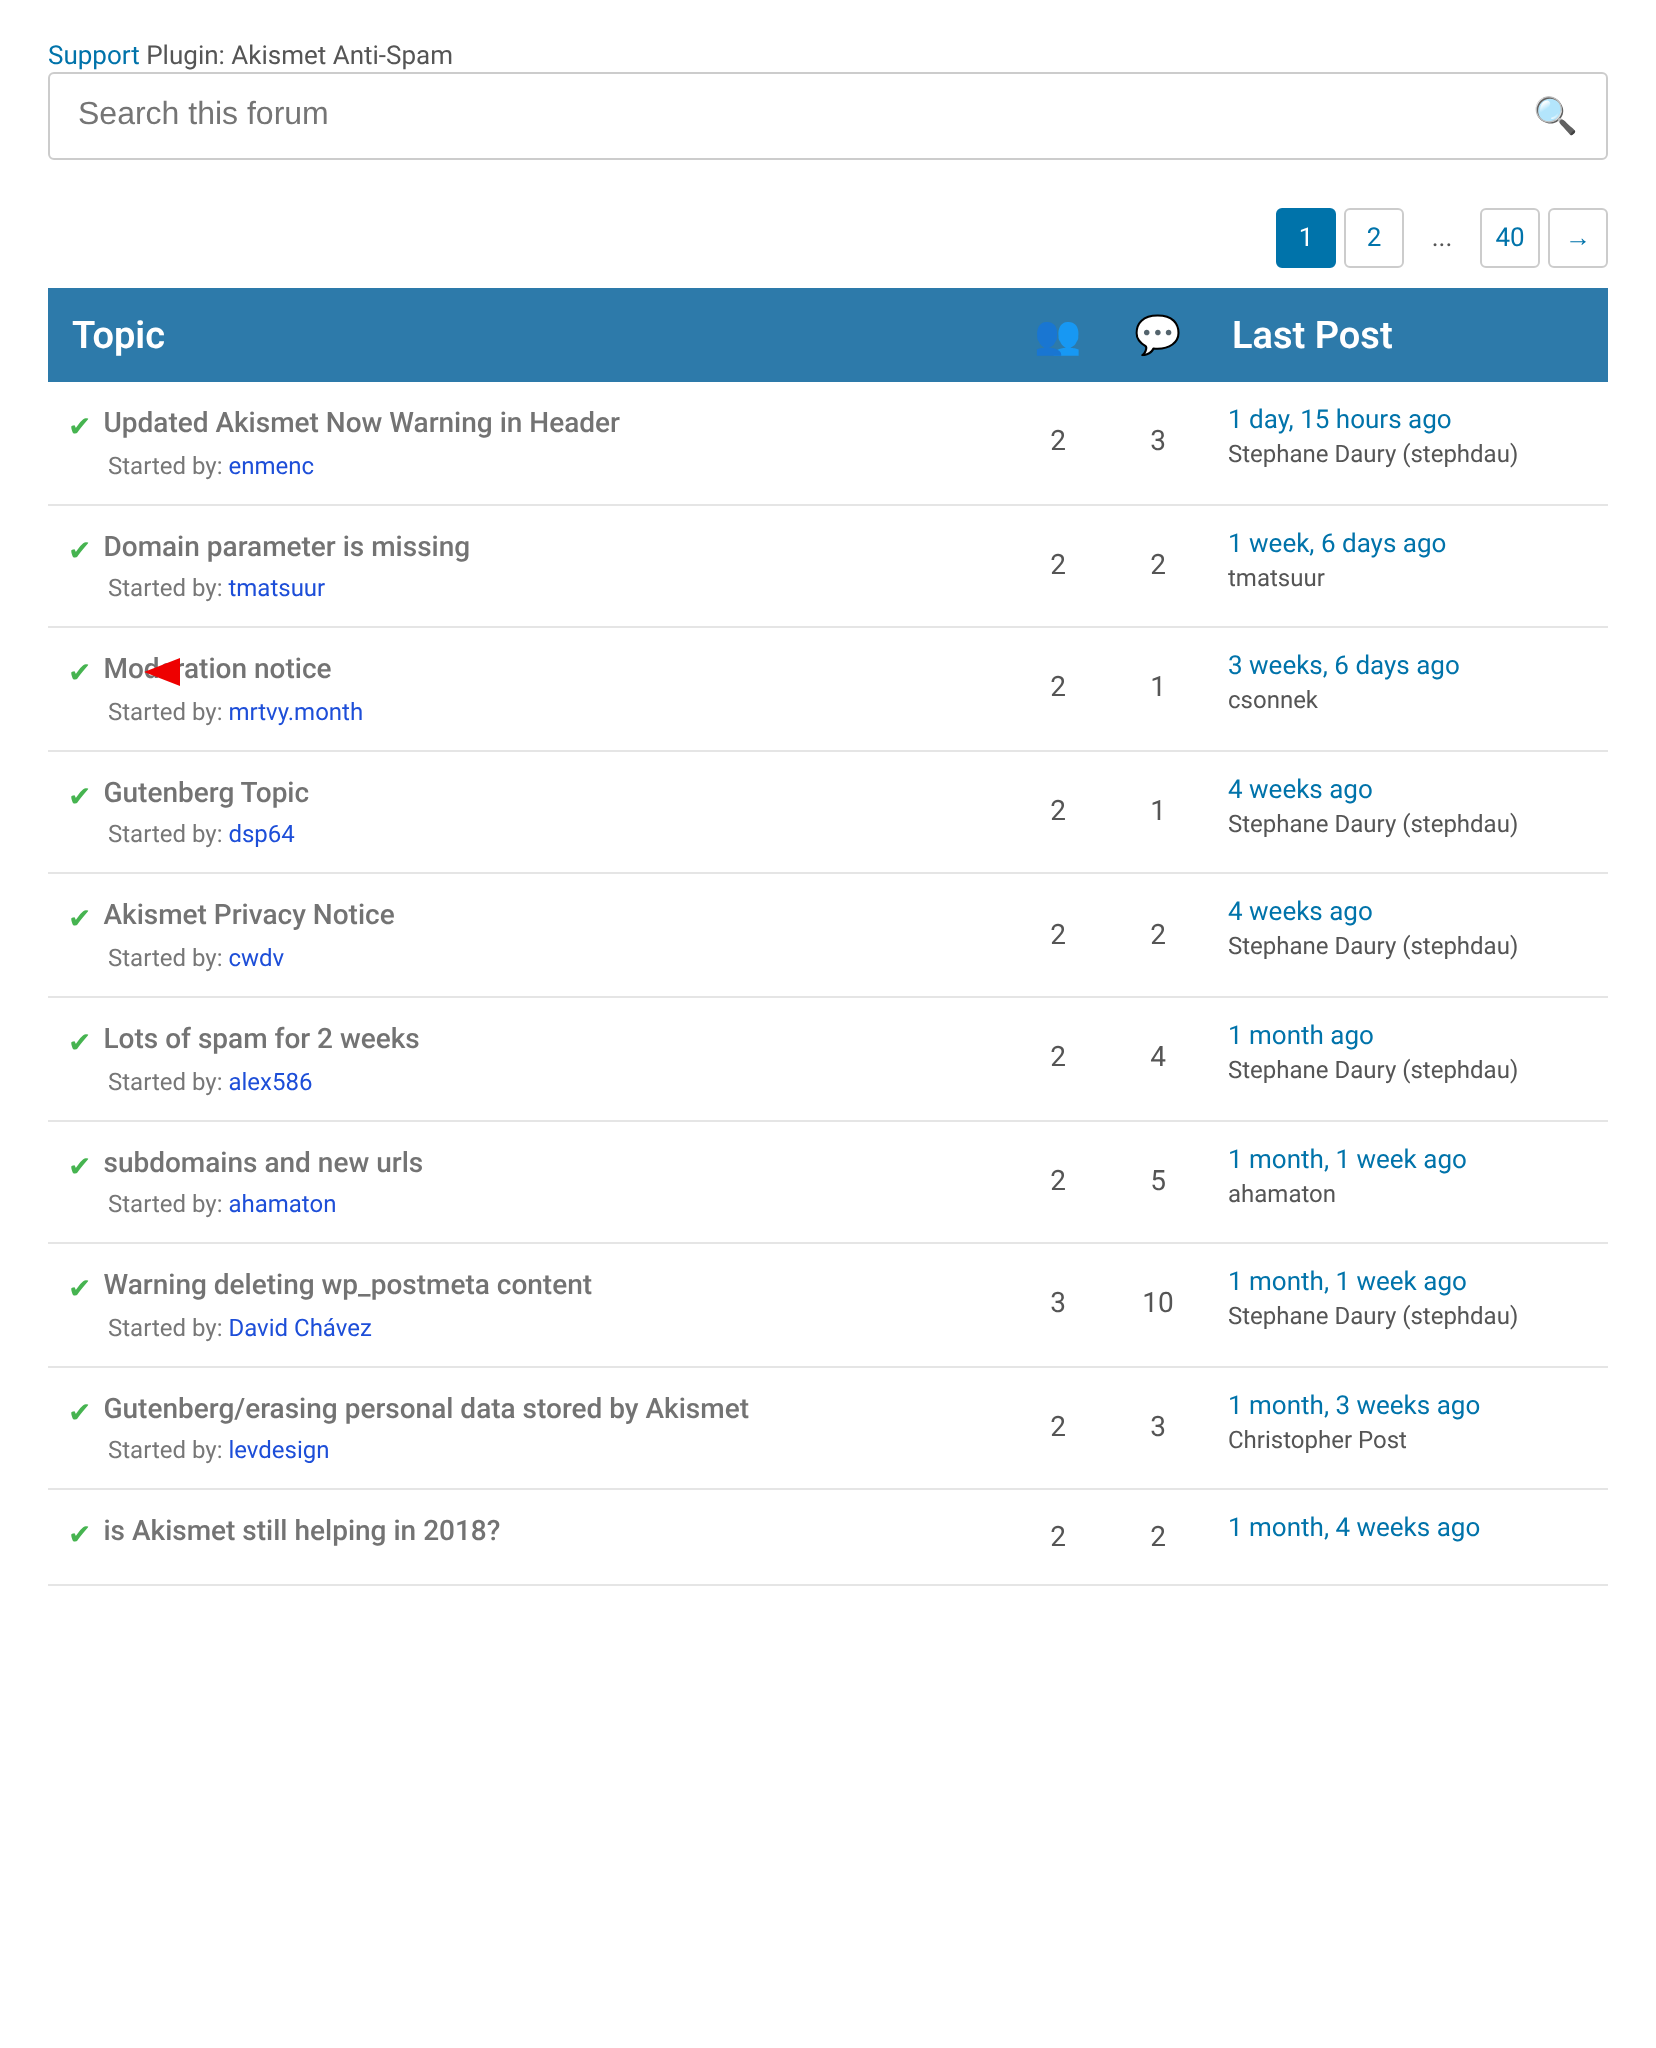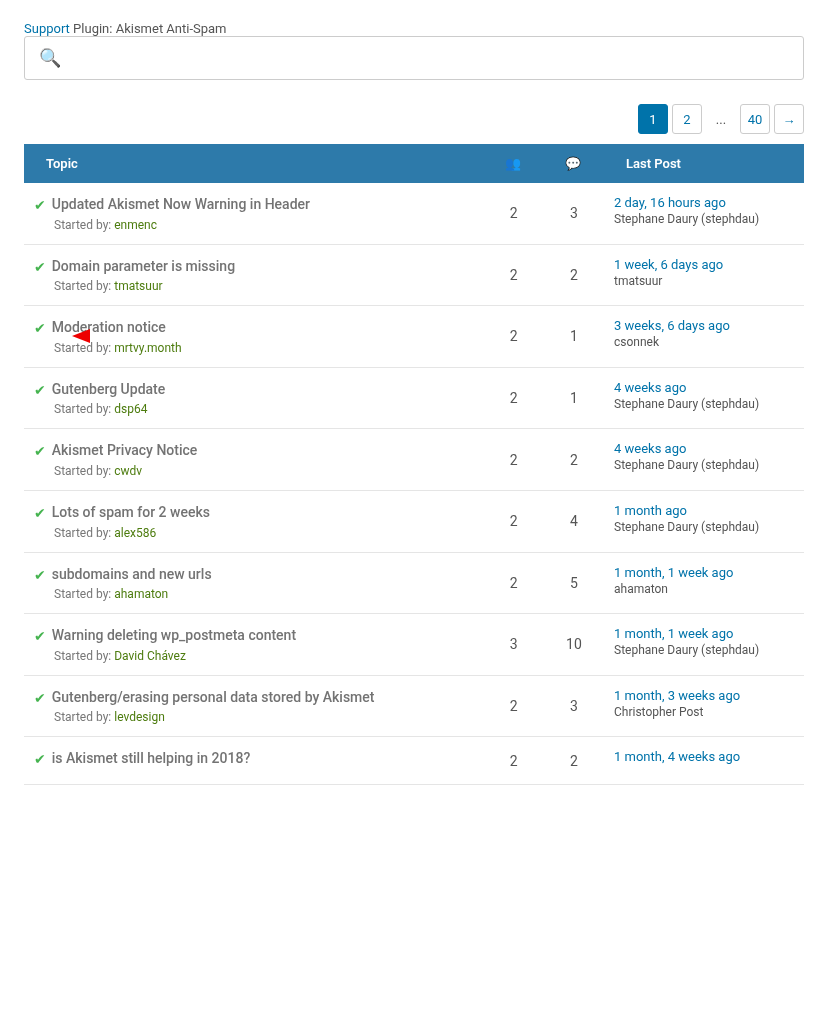--- a/index.html
+++ b/index.html
@@ -86,23 +86,23 @@
 
     .forum-table {
       width: 100%;
       border-collapse: collapse;
     }
     .forum-table thead tr {
       background: #2d7aaa;
       color: #fff;
     }
     .forum-table thead th {
-      padding: 12px 22px;
+      padding: 12px 12px;
       text-align: left;
-      font-size: 13px;
+      font-size: 19px;
       font-weight: 600;
     }
     .forum-table thead th.col-voices,
     .forum-table thead th.col-posts {
       text-align: center;
       width: 50px;
     }
     .forum-table thead th.col-lastpost {
       width: 200px;
     }
@@ -144,21 +144,21 @@
       font-weight: 500;
       line-height: 1.4;
     }
 
     .topic-started {
       font-size: 12px;
       color: #777;
       margin-left: 20px;
     }
     .topic-started a {
-      color: #4d7c0f;
+      color: #1d4ed8;
       text-decoration: none;
     }
 
     .last-post-time {
       font-size: 13px;
       color: #0073aa;
       margin-bottom: 2px;
     }
     .last-post-author {
       font-size: 12px;
@@ -189,20 +189,21 @@
 
 <div>
   <span class="breadcrumb">
     <a>Support</a>
     <span> </span>
     <span>Plugin: Akismet Anti-Spam</span>
   </span>
 </div>
 
 <div class="search-box">
+  <input type="text" placeholder="Search this forum" style="">
   <button class="search-icon-btn">🔍</button>
 </div>
 
 <div class="pagination">
   <a class="page-btn active">1</a>
   <a class="page-btn">2</a>
   <span class="page-ellipsis">...</span>
   <a class="page-btn">40</a>
   <a class="page-btn">→</a>
 </div>
@@ -231,21 +232,21 @@
           <td class="col-topic">
             <div class="topic-title">
               <span class="check-icon">✔</span>
               <a class="topic-link" href="#">Updated Akismet Now Warning in Header</a>
             </div>
             <div class="topic-started">Started by: <a href="#">enmenc</a></div>
           </td>
           <td class="col-voices">2</td>
           <td class="col-posts">3</td>
           <td class="col-lastpost">
-            <div class="last-post-time">2 day, 16 hours ago</div>
+            <div class="last-post-time">1 day, 15 hours ago</div>
             <div class="last-post-author">Stephane Daury (stephdau)</div>
           </td>
         </tr>
         <tr>
           <td class="col-topic">
             <div class="topic-title">
               <span class="check-icon">✔</span>
               <a class="topic-link" href="#">Domain parameter is missing</a>
             </div>
             <div class="topic-started">Started by: <a href="#">tmatsuur</a></div>
@@ -269,21 +270,21 @@
           <td class="col-posts">1</td>
           <td class="col-lastpost">
             <div class="last-post-time">3 weeks, 6 days ago</div>
             <div class="last-post-author">csonnek</div>
           </td>
         </tr>
         <tr>
           <td class="col-topic">
             <div class="topic-title">
               <span class="check-icon">✔</span>
-              <a class="topic-link" href="#">Gutenberg Update</a>
+              <a class="topic-link" href="#">Gutenberg Topic</a>
             </div>
             <div class="topic-started">Started by: <a href="#">dsp64</a></div>
           </td>
           <td class="col-voices">2</td>
           <td class="col-posts">1</td>
           <td class="col-lastpost">
             <div class="last-post-time">4 weeks ago</div>
             <div class="last-post-author">Stephane Daury (stephdau)</div>
           </td>
         </tr>

